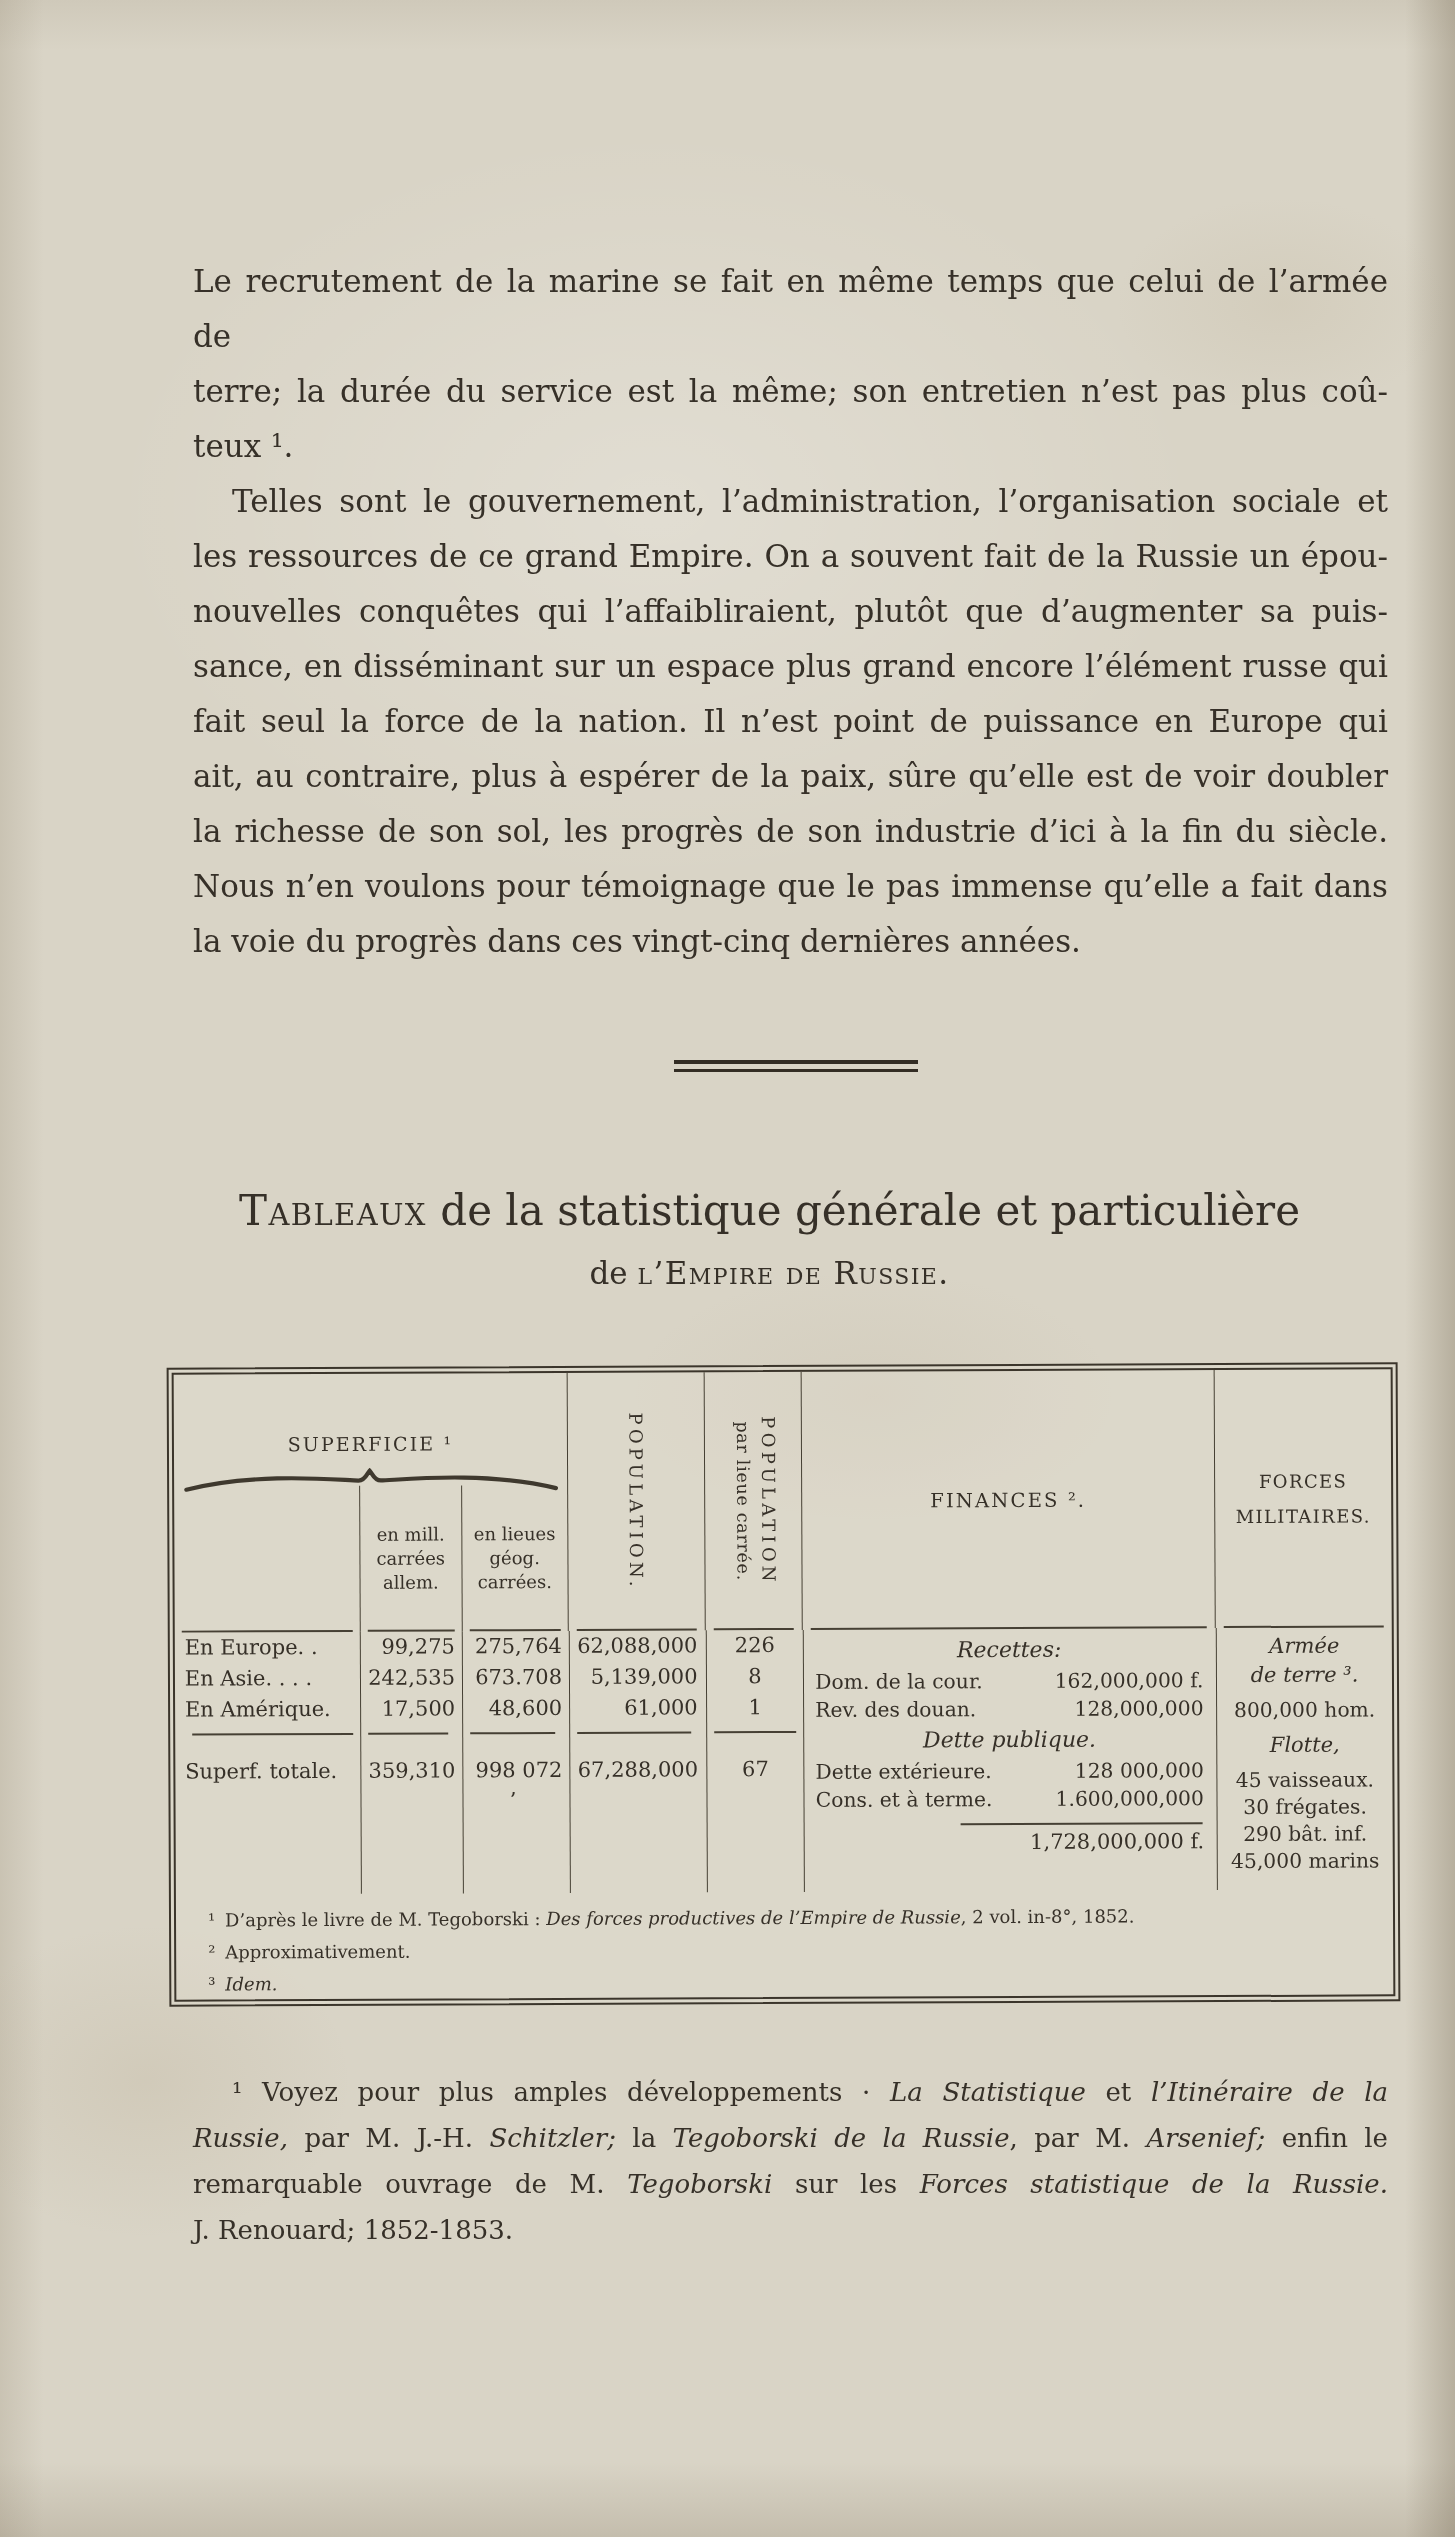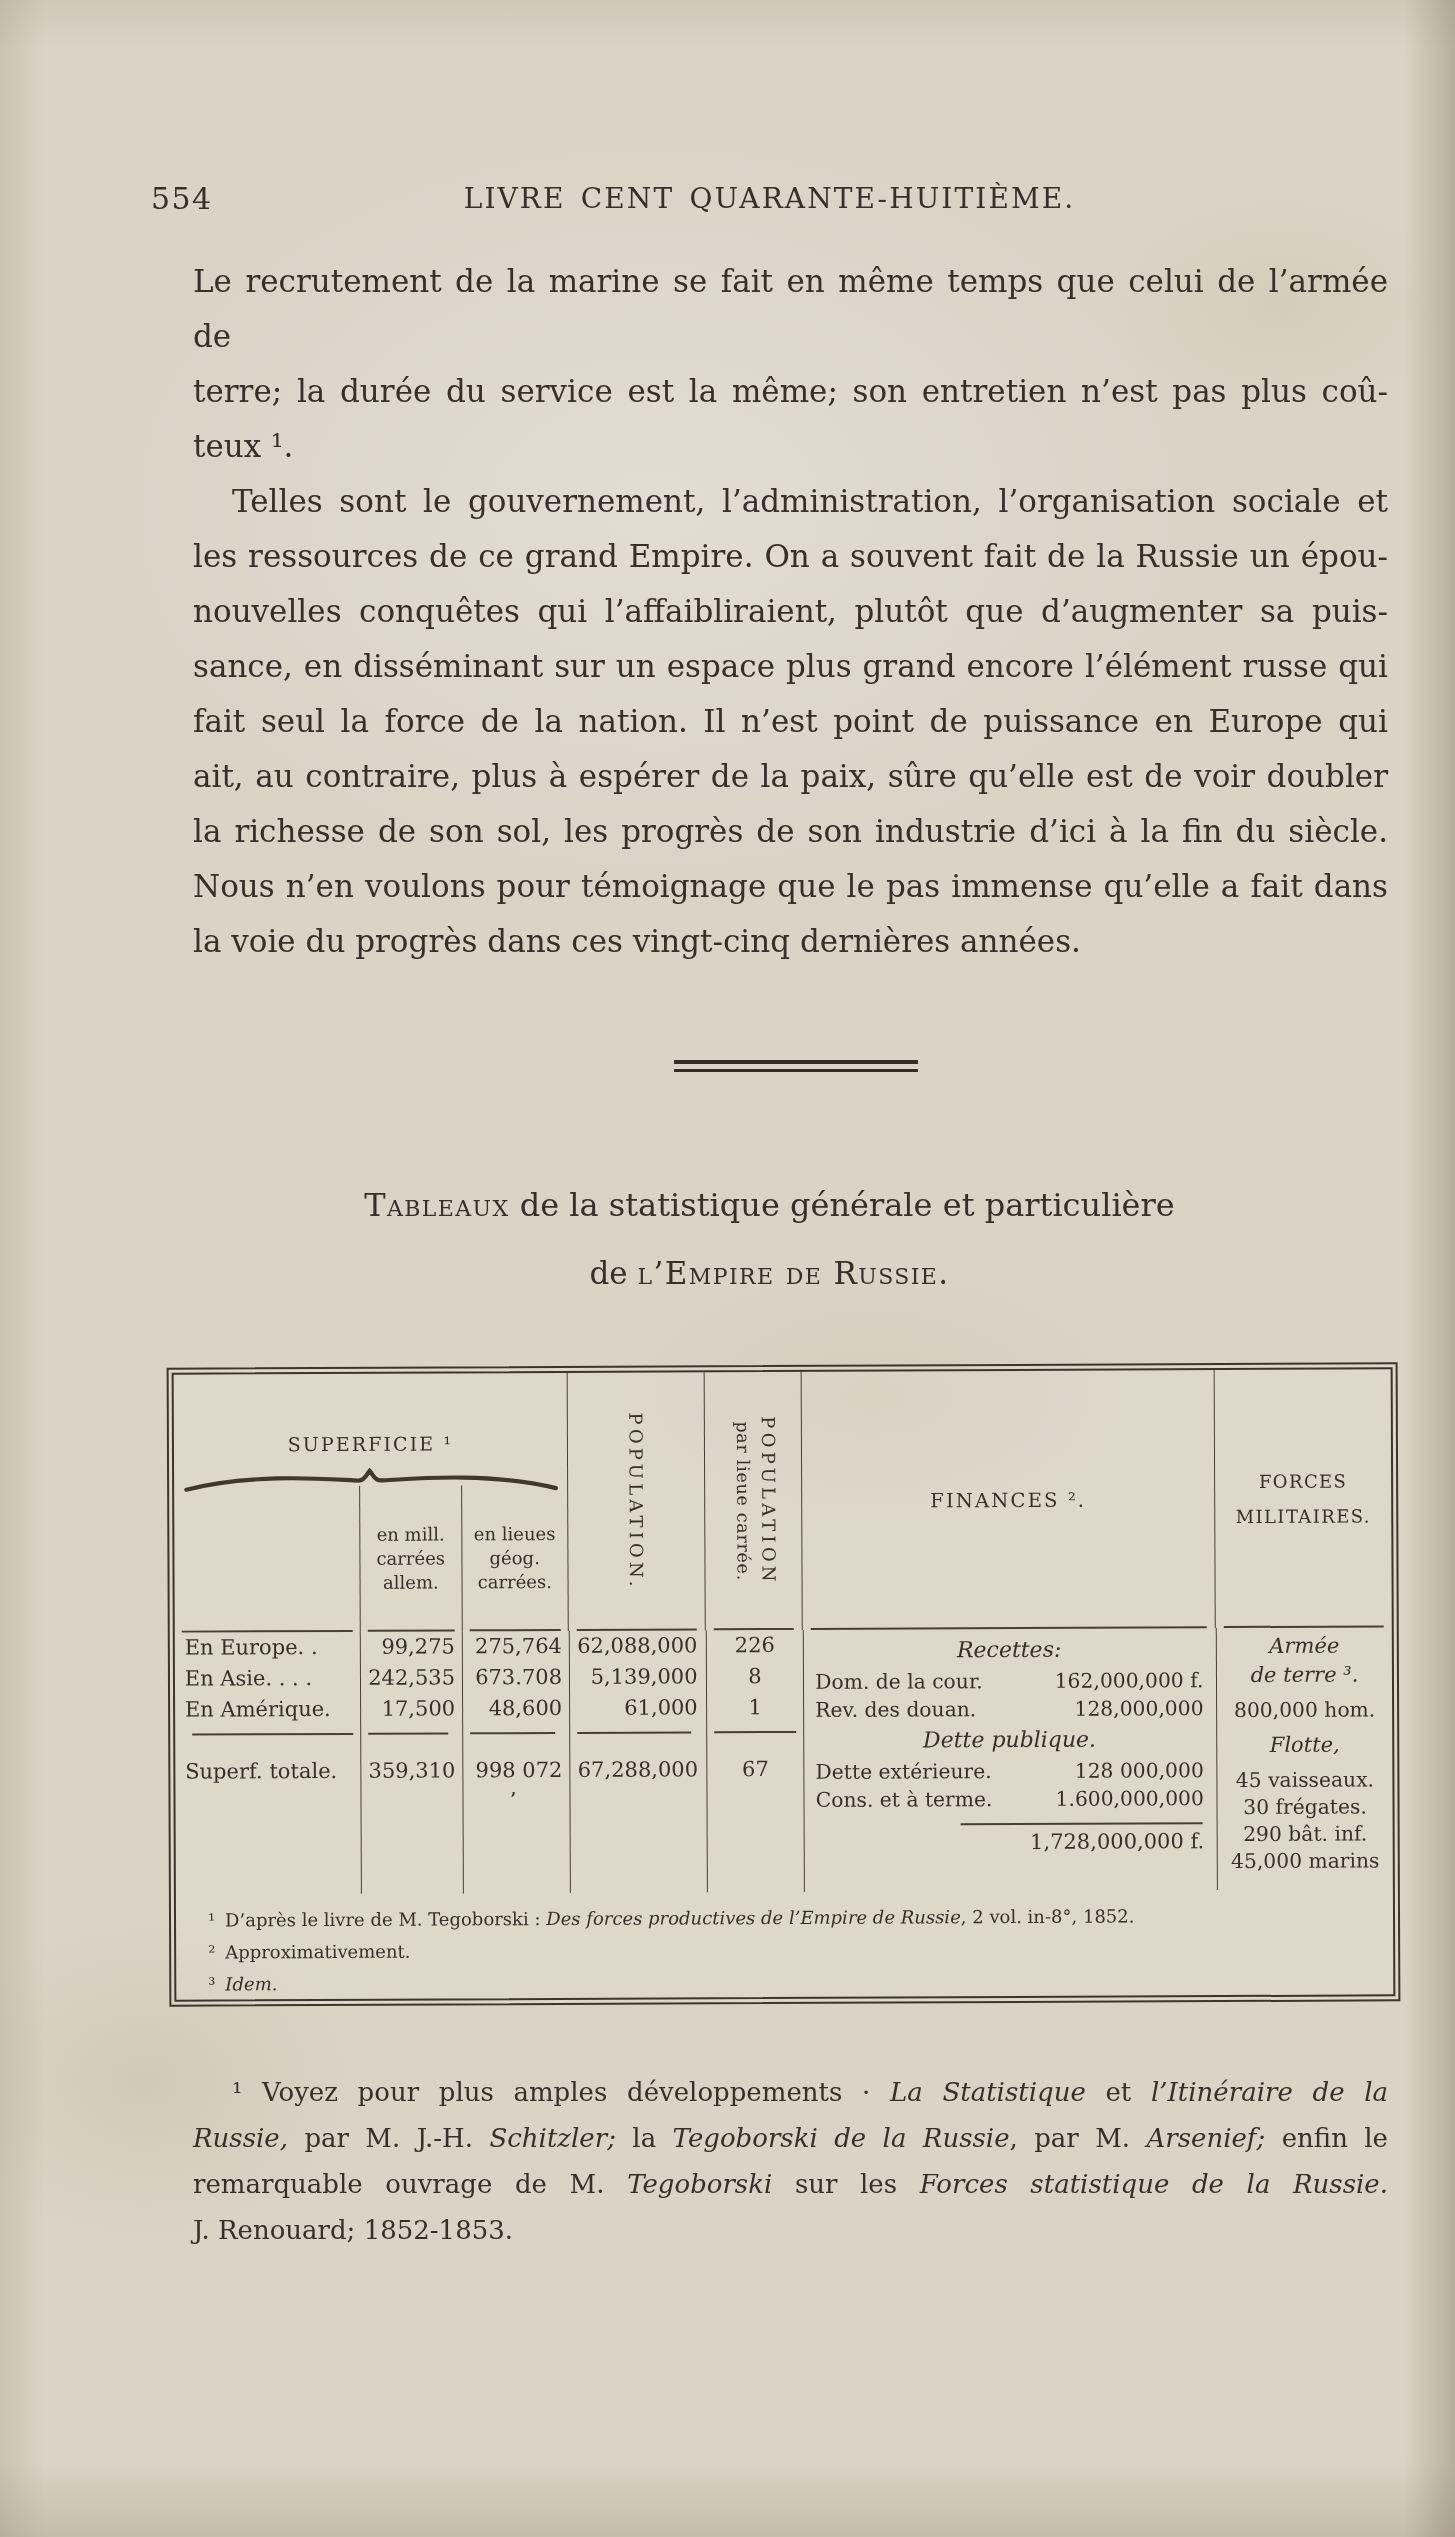--- a/index.html
+++ b/index.html
@@ -19,21 +19,21 @@
   .running-title{position:absolute;left:0;right:0;text-align:center;top:1.4px;font-size:28px;letter-spacing:2.1px;word-spacing:4.2px;}
   
   .textblock{position:absolute;left:151px;top:254px;width:1237px;font-size:31px;line-height:55px;}
   .jline{text-align:justify;text-align-last:justify;text-justify:inter-word;white-space:normal;margin-left:42px;}
   .jline.last{text-align-last:left;}
   .jline.indent{text-indent:39px;}
   
   .divider{position:absolute;left:674px;top:1060px;width:244px;height:4.9px;border-top:4.9px solid #332d24;border-bottom:3.5px solid #332d24;}
   
   .sec-title{position:absolute;left:151px;width:1237px;text-align:center;font-weight:normal;margin:0;}
-  .sec-title.l1{top:1186px;font-size:32px;}
+  .sec-title.l1{top:1186px;font-size:42px;}
   .sec-title.l2{top:1255px;font-size:31px;}
   .sc{font-variant:small-caps;letter-spacing:1.4px;}
   
   .stat-table{position:absolute;left:168px;top:1365px;width:1231px;height:639px;box-sizing:border-box;
     border:7.7px double #3b352b;display:flex;flex-direction:column;transform:rotate(-0.25deg);background:rgba(230,226,214,.25);}
   .stat-table *{box-sizing:border-box;}
   .thead{display:flex;height:258px;flex:none;}
   .hcell{position:relative;border-right:1.4px solid #464034;}
   .hcell::after{content:"";position:absolute;left:8.4px;right:8.4px;bottom:0;border-bottom:2.1px solid #464034;}
   .h-superficie{width:394px;border-right:1.4px solid #464034;position:relative;}
@@ -84,24 +84,20 @@
   .tf-line i{font-style:italic;}
   
   .page-footnote{position:absolute;left:151px;top:2069px;width:1237px;font-size:26px;line-height:46px;}
   .page-footnote .jline i{font-style:italic;}
 </style>
 </head>
 <body>
 
 <div class="page">
 
-  <header class="running-head">
-    <span class="pagenum">554</span>
-    <span class="running-title">LIVRE CENT QUARANTE-HUITIÈME.</span>
-  </header>
 
   <section class="textblock">
     <div class="jline">Le recrutement de la marine se fait en même temps que celui de l’armée de</div>
     <div class="jline">terre; la durée du service est la même; son entretien n’est pas plus coû-</div>
     <div class="jline last">teux ¹.</div>
     <div class="jline indent">Telles sont le gouvernement, l’administration, l’organisation sociale et</div>
     <div class="jline">les ressources de ce grand Empire. On a souvent fait de la Russie un épou-</div>
     <div class="jline">nouvelles conquêtes qui l’affaibliraient, plutôt que d’augmenter sa puis-</div>
     <div class="jline">sance, en disséminant sur un espace plus grand encore l’élément russe qui</div>
     <div class="jline">fait seul la force de la nation. Il n’est point de puissance en Europe qui</div>

